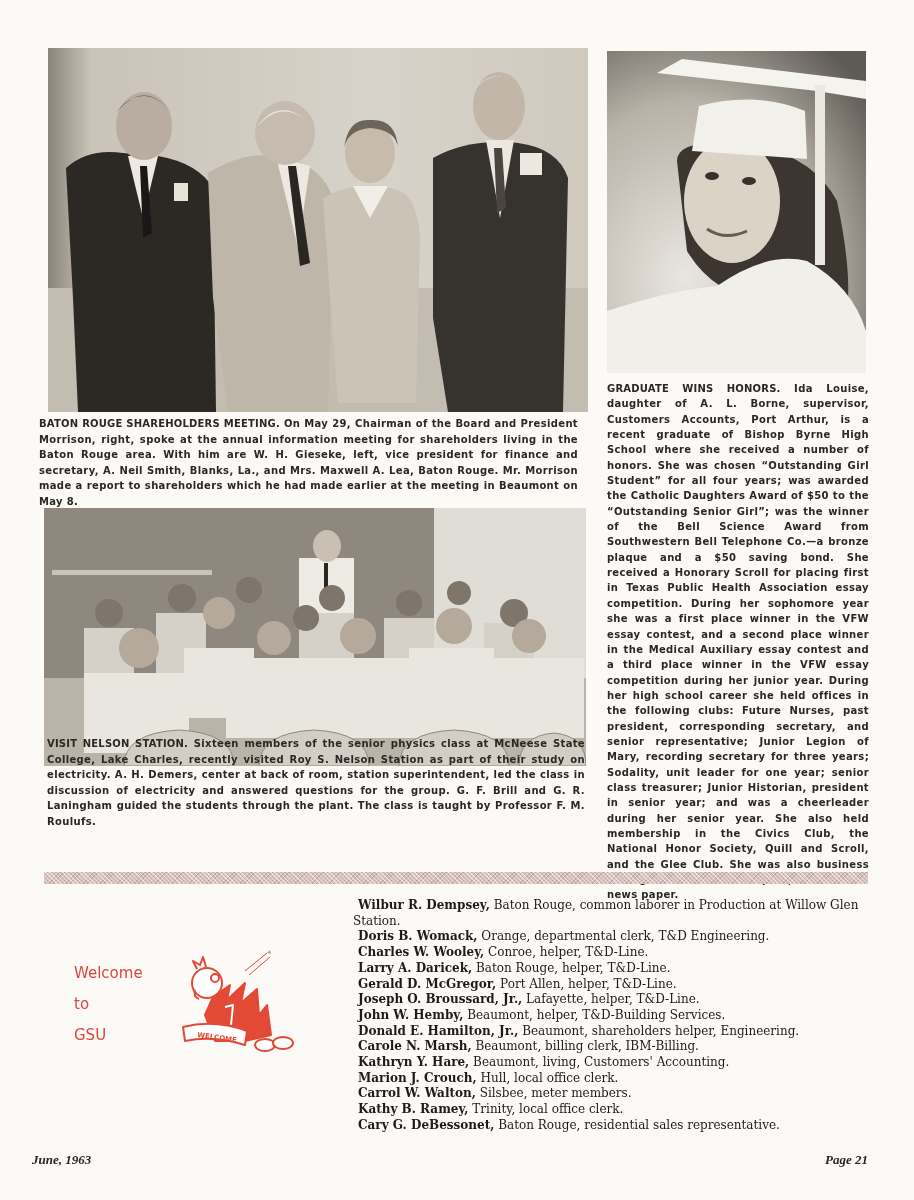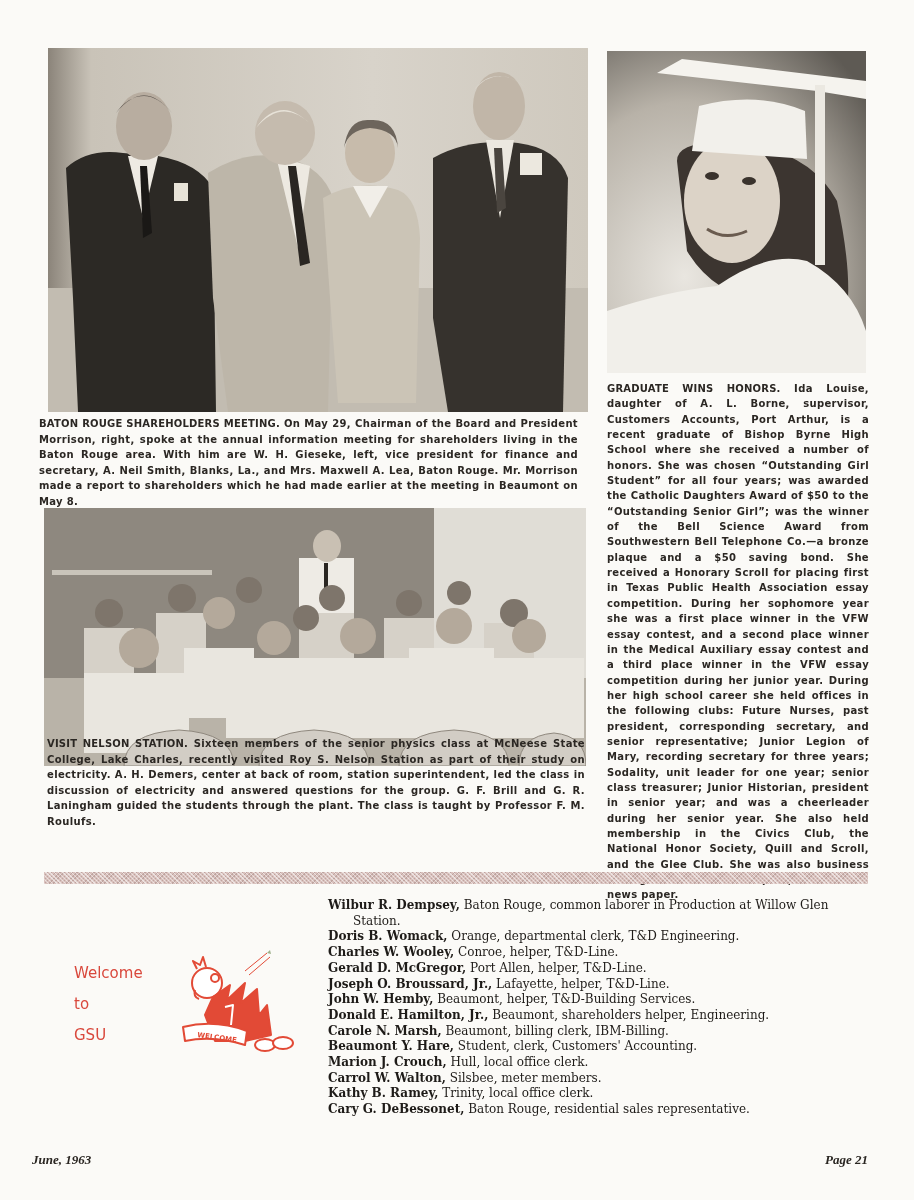--- a/index.html
+++ b/index.html
@@ -42,21 +42,21 @@
       line-height: 31px; font-weight: normal;
     }
 
     #reddy { position: absolute; left: 175px; top: 945px; width: 125px; height: 115px; }
 
     #new-employees {
       position: absolute; left: 328px; top: 898px; width: 540px;
       font-family: "DejaVu Serif", serif; font-size: 12px; line-height: 15.7px; color: #1e1b18;
     }
     .emp { padding-left: 25px; text-indent: -25px; }
-    .emp .name { font-weight: bold; }
+    .emp .name { font-weight: bold; margin-left: 30px; }
 
     .footer {
       position: absolute; top: 1152px;
       font-family: "Liberation Serif", serif; font-style: italic; font-weight: bold;
       font-size: 13px; color: #2a2622;
     }
     #footer-date { left: 32px; }
     #footer-page { right: 46px; }
   </style>
 </head>
@@ -220,26 +220,27 @@
     </g>
     <text x="22" y="92" font-family="DejaVu Sans, sans-serif" font-size="7" font-weight="bold" fill="#e24a36" transform="rotate(8 22 92)">WELCOME</text>
     <path d="M92 8 l3 -3 l1 4 z" fill="#9db08a"></path>
   </svg>
 </div>
 
 <div id="new-employees">
   <div class="emp"><span class="name">Wilbur R. Dempsey,</span><span> Baton Rouge, common laborer in Production at Willow Glen Station.</span></div>
   <div class="emp"><span class="name">Doris B. Womack,</span><span> Orange, departmental clerk, T&amp;D Engineering.</span></div>
   <div class="emp"><span class="name">Charles W. Wooley,</span><span> Conroe, helper, T&amp;D-Line.</span></div>
+  <div class="emp"><span class="name">Larry A. Daricek,</span><span> Baton Rouge, helper, T&amp;D-Line.</span></div>
   <div class="emp"><span class="name">Gerald D. McGregor,</span><span> Port Allen, helper, T&amp;D-Line.</span></div>
   <div class="emp"><span class="name">Joseph O. Broussard, Jr.,</span><span> Lafayette, helper, T&amp;D-Line.</span></div>
   <div class="emp"><span class="name">John W. Hemby,</span><span> Beaumont, helper, T&amp;D-Building Services.</span></div>
   <div class="emp"><span class="name">Donald E. Hamilton, Jr.,</span><span> Beaumont, shareholders helper, Engineering.</span></div>
   <div class="emp"><span class="name">Carole N. Marsh,</span><span> Beaumont, billing clerk, IBM-Billing.</span></div>
-  <div class="emp"><span class="name">Beaumont Y. Hare,</span><span> Student, clerk, Customers' Accounting.</span></div>
+  <div class="emp"><span class="name">Kathryn Y. Hare,</span><span> Beaumont, living, Customers' Accounting.</span></div>
   <div class="emp"><span class="name">Marion J. Crouch,</span><span> Hull, local office clerk.</span></div>
   <div class="emp"><span class="name">Carrol W. Walton,</span><span> Silsbee, meter members.</span></div>
   <div class="emp"><span class="name">Kathy B. Ramey,</span><span> Trinity, local office clerk.</span></div>
   <div class="emp"><span class="name">Cary G. DeBessonet,</span><span> Baton Rouge, residential sales representative.</span></div>
 </div>
 
 <div class="footer" id="footer-date">June, 1963</div>
 <div class="footer" id="footer-page">Page 21</div>
 
 </body></html>

